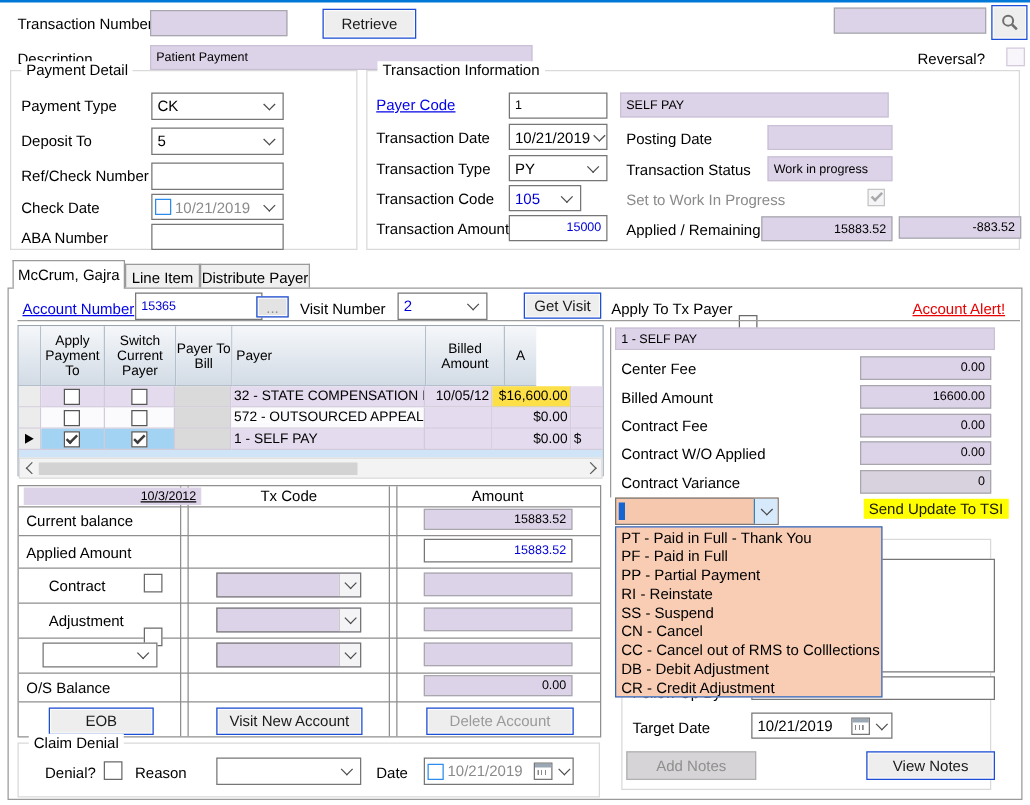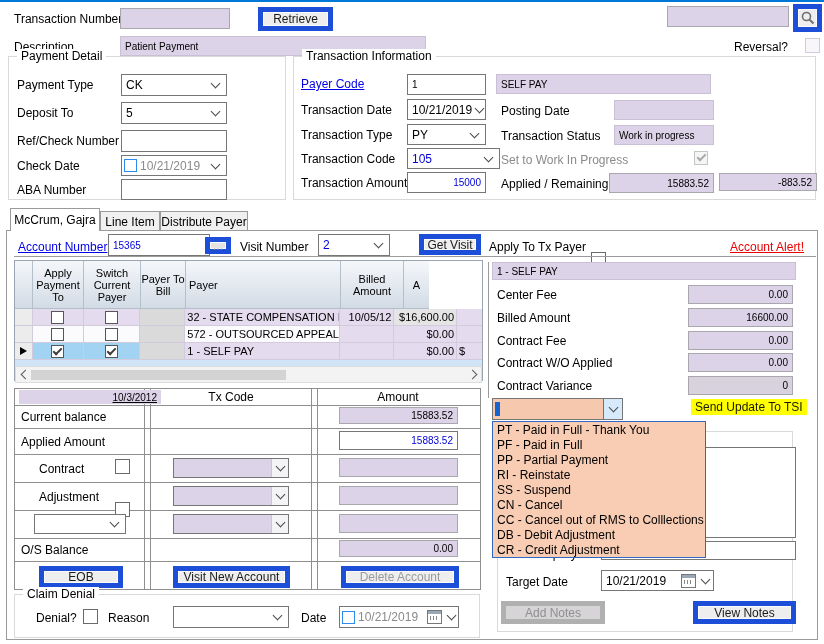--- a/index.html
+++ b/index.html
@@ -16,21 +16,21 @@
   .bluetxt{color:#0000d6;}
   .graytxt{color:#8a8a8a;}
   .combo{display:flex;align-items:center;background:#fff;border:1px solid #767676;padding-left:4px;font-size:12px;box-sizing:border-box;overflow:hidden;}
   .combo .grow{flex:1;}
   .chev{width:6px;height:6px;border-right:1.5px solid #4a4a4a;border-bottom:1.5px solid #4a4a4a;
     transform:rotate(45deg);margin:-3px 7px 0 4px;flex:none;}
   .combo.purplecb{background:#ddd3e8;}
   .combo .dbtn{width:16px;align-self:stretch;background:#f4f3f5;border-left:1px solid #c9c9c9;
     display:flex;align-items:center;justify-content:center;flex:none;}
   .combo .dbtn .chev{margin:-3px 0 0 0;}
-  .btn{display:flex;align-items:center;justify-content:center;background:#eeeeee;border:5px solid #1d4ed8;
+  .btn{display:flex;align-items:center;justify-content:center;background:#eeeeee;border:1px solid #1d4ed8;
     box-shadow:inset 0 0 0 1px #fbfbfb;font-size:12px;color:#1a1a1a;box-sizing:border-box;white-space:nowrap;cursor:default;}
   .btn.dis{background:#d6d4d6;color:#8f8f8f;border-color:#b0b0b0;box-shadow:none;}
   .btn.graytext{color:#9a9a9a;}
   .cb{width:15px;height:15px;background:#fff;border:1px solid #6a6a6a;box-sizing:border-box;position:relative;flex:none;}
   .cb.small{width:13px;height:13px;}
   .cb.checked::after{content:"";position:absolute;left:2px;top:2px;width:7px;height:3px;
     border-left:2px solid #3c3c3c;border-bottom:2px solid #3c3c3c;transform:rotate(-45deg);}
   .cb.disabled{background:#f5f4f6;border-color:#c5c5c5;}
   .cb.disabled.checked::after{border-color:#a9a9a9;}
   .cb.bluebox{border:1px solid #2d8ceb;}
@@ -145,21 +145,21 @@
     <div class="abs lbl" style="left:7px;top:71px;">Transaction Type</div>
     <div class="abs combo" style="left:113px;top:67px;width:79px;height:21px;">
       <span>PY</span>
         <span class="grow"></span>
         <span class="chev"></span>
     </div>
     <div class="abs lbl" style="left:207px;top:72px;">Transaction Status</div>
     <div class="abs field purple flatb" style="left:320px;top:68px;width:100px;height:20px;">Work in progress</div>
 
     <div class="abs lbl" style="left:7px;top:95px;">Transaction Code</div>
-    <div class="abs combo" style="left:113px;top:91px;width:93px;height:21px;">
+    <div class="abs combo" style="left:113px;top:91px;width:58px;height:21px;">
       <span class="bluetxt">105</span>
         <span class="grow"></span>
         <span class="chev"></span>
     </div>
     <div class="abs lbl gray" style="left:207px;top:96px;">Set to Work In Progress</div>
     <div class="abs cb checked disabled" style="left:400px;top:94px;width:14px;height:14px;"></div>
 
     <div class="abs lbl" style="left:7px;top:119px;">Transaction Amount</div>
     <div class="abs field bord num" style="left:113px;top:115px;width:79px;height:21px;background:#fff;border-color:#767676;color:#0000d6;">15000</div>
     <div class="abs lbl" style="left:207px;top:120px;">Applied / Remaining</div>
@@ -208,21 +208,21 @@
       <div class="c sel" style="width:18px;"></div>
       <div class="c cent" style="width:51px;background:#e4dbee;">
           <span class="gridcb"></span>
         </div>
       <div class="c cent" style="width:57px;background:#e4dbee;">
           <span class="gridcb"></span>
         </div>
       <div class="c" style="width:45px;background:#dadada;"></div>
       <div class="c" style="width:155px;background:#e4dbee;">32 - STATE COMPENSATION I</div>
       <div class="c right" style="width:55px;background:#e4dbee;">10/05/12</div>
-      <div class="c right" style="width:63px;background:#e5e5e5;text-align:right;">$16,600.00</div>
+      <div class="c right" style="width:63px;background:#fde047;text-align:right;">$16,600.00</div>
       <div class="c" style="width:25px;background:#e4dbee;border-right:none;"></div>
     </div>
     <div class="gr">
       <div class="c sel" style="width:18px;"></div>
       <div class="c cent" style="width:51px;background:#fbfafc;">
           <span class="gridcb"></span>
         </div>
       <div class="c cent" style="width:57px;background:#fbfafc;">
           <span class="gridcb"></span>
         </div>

